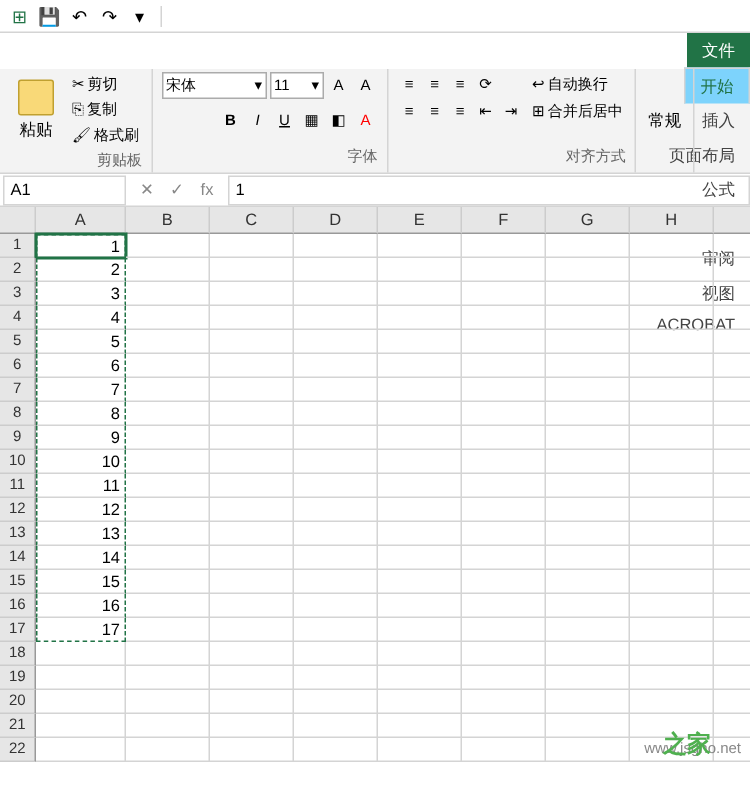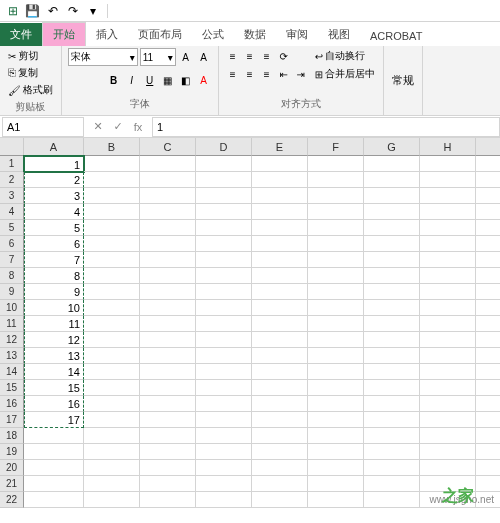--- a/index.html
+++ b/index.html
@@ -2,29 +2,29 @@
 <html><head>
 <meta charset="utf-8">
 <style>
 * { margin: 0; padding: 0; box-sizing: border-box; font-family: "Microsoft YaHei", sans-serif; }
 body { background: #fff; font-size: 11px; overflow: hidden; width: 500px; height: 523px; position: relative; }
 
 .qat { background: #fff; height: 22px; display: flex; align-items: center; padding: 0 4px; border-bottom: 1px solid #d4d4d4; }
 .qat-icon { width: 18px; height: 18px; display: flex; align-items: center; justify-content: center; font-size: 12px; margin-right: 2px; }
 .qat-sep { width: 1px; height: 14px; background: #d4d4d4; margin: 0 3px; }
 
-.ribbon-tabs { background: #fff; height: 24px; display: flex; align-items: flex-end; }
+.ribbon-tabs { background: #fff; height: 24px; display: flex; align-items: flex-end; flex-direction: column; }
 .tab { padding: 4px 10px; font-size: 11px; cursor: pointer; color: #444; }
 .tab.file { background: #217346; color: #fff; }
-.tab.active { background: #f9a8d4; border: 1px solid #d4d4d4; border-bottom: none; color: #217346; }
+.tab.active { background: #7dd3fc; border: 1px solid #d4d4d4; border-bottom: none; color: #217346; }
 
 .ribbon { background: #f3f3f3; border-bottom: 1px solid #d4d4d4; height: 70px; display: flex; }
 .ribbon-group { border-right: 1px solid #d4d4d4; padding: 2px 6px; display: flex; flex-direction: column; }
 .ribbon-group-content { flex: 1; display: flex; gap: 4px; }
-.ribbon-group-label { text-align: center; font-size: 10px; color: #666; padding: 2px 0; }
+.ribbon-group-label { text-align: right; font-size: 10px; color: #666; padding: 2px 0; }
 .paste-btn { display: flex; flex-direction: column; align-items: center; justify-content: center; width: 36px; }
 .paste-icon { width: 24px; height: 24px; background: #f9d978; border: 1px solid #c0a030; border-radius: 2px; margin-bottom: 2px; }
 .clip-side { display: flex; flex-direction: column; gap: 1px; font-size: 10px; }
 .clip-item { display: flex; align-items: center; gap: 2px; padding: 1px 2px; }
 .font-group { flex-direction: column; align-items: flex-end; }
 .font-row { display: flex; gap: 2px; align-items: center; margin-bottom: 2px; }
 .font-select { width: 70px; height: 18px; font-size: 10px; border: 1px solid #ababab; background: #fff; padding: 0 2px; display: flex; align-items: center; justify-content: space-between; }
 .size-select { width: 36px; }
 .mini-btn { width: 16px; height: 16px; border: 1px solid transparent; background: transparent; font-size: 10px; display: flex; align-items: center; justify-content: center; }
 .align-group { display: flex; flex-direction: column; gap: 2px; }
@@ -75,20 +75,24 @@
   <div class="tab">公式</div>
   <div class="tab">数据</div>
   <div class="tab">审阅</div>
   <div class="tab">视图</div>
   <div class="tab">ACROBAT</div>
 </div>
 
 <div class="ribbon">
   <div class="ribbon-group">
     <div class="ribbon-group-content">
+      <div class="paste-btn">
+        <div class="paste-icon"></div>
+        <span>粘贴</span>
+      </div>
       <div class="clip-side">
         <div class="clip-item">
             <span>✂</span>
             <span>剪切</span>
           </div>
         <div class="clip-item">
             <span>⎘</span>
             <span>复制</span>
           </div>
         <div class="clip-item">

